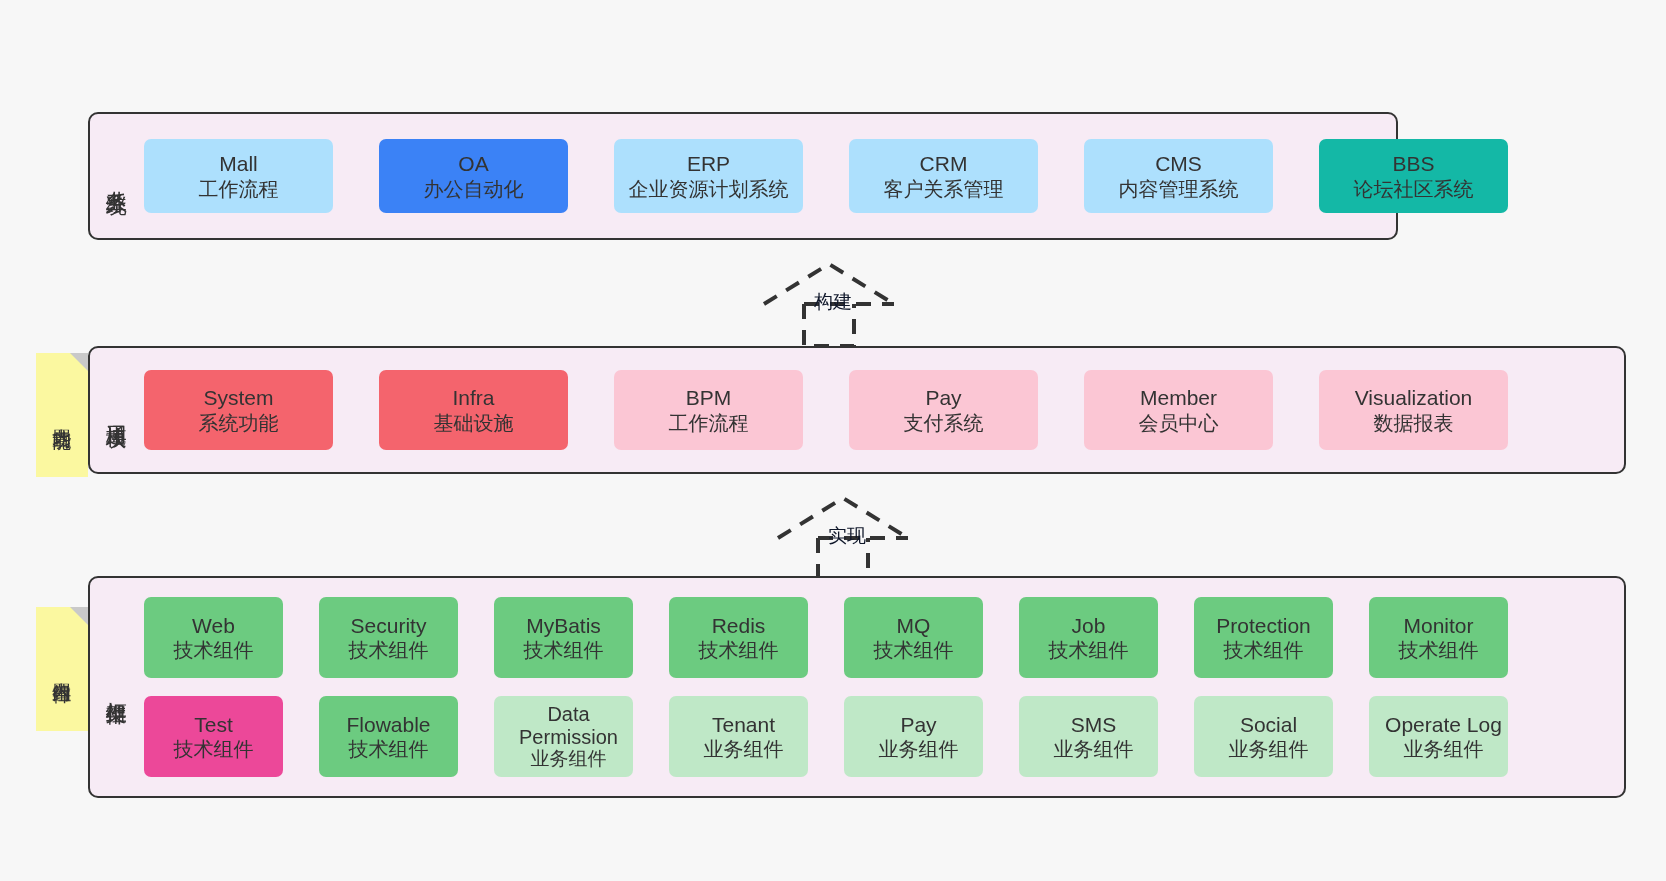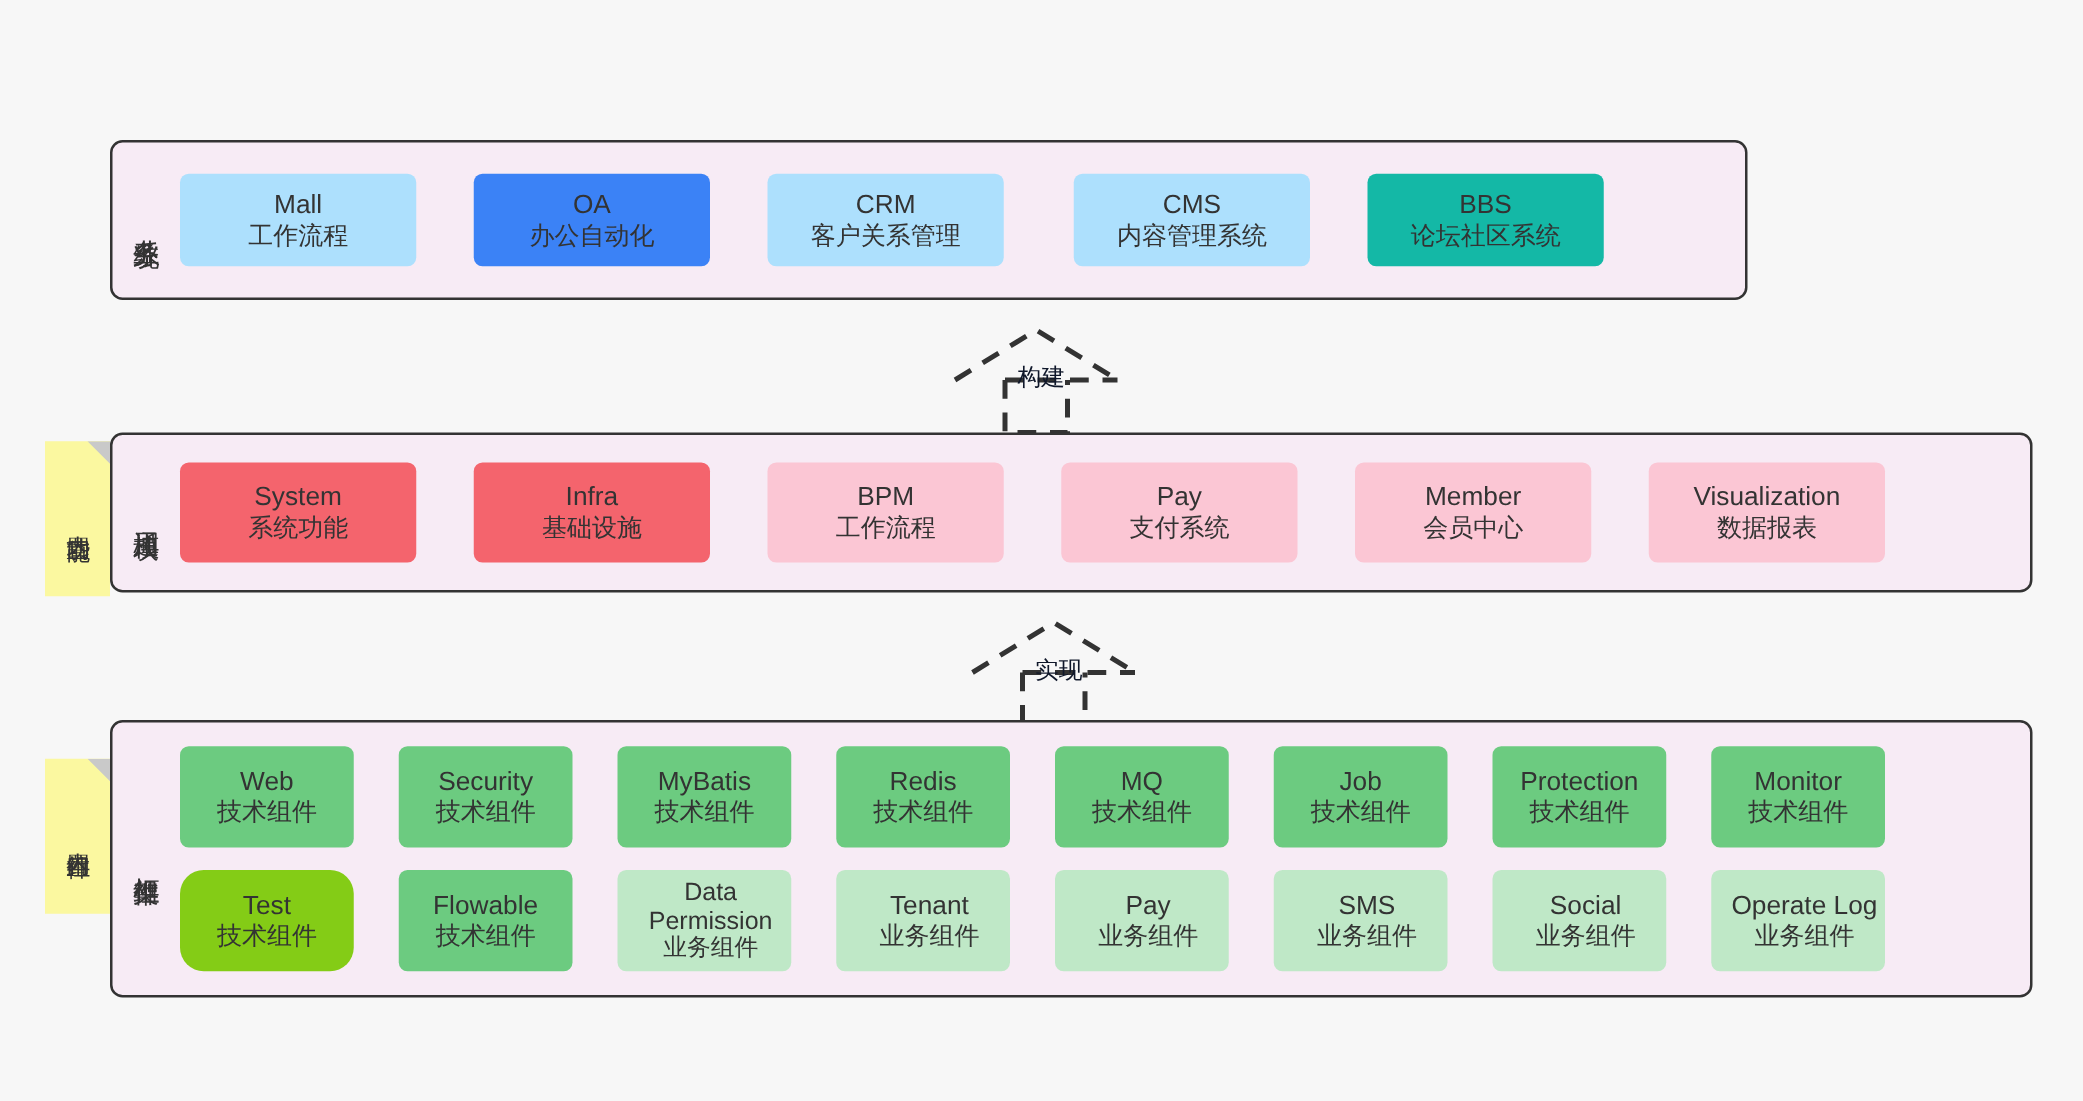--- a/index.html
+++ b/index.html
@@ -156,24 +156,28 @@
       <div class="row">
         <div class="node" style="background: rgb(173, 224, 253);">
           <span class="n-title">Mall</span>
           <span class="n-sub">工作流程</span>
         </div>
         <div class="node" style="background: #3b82f6;">
           <span class="n-title">OA</span>
           <span class="n-sub">办公自动化</span>
         </div>
         <div class="node" style="background: rgb(173, 224, 253);">
+          <span class="n-title">ERP</span>
+          <span class="n-sub">企业资源计划系统</span>
+        </div>
+        <div class="node" style="background: rgb(173, 224, 253);">
           <span class="n-title">CRM</span>
           <span class="n-sub">客户关系管理</span>
         </div>
-        <div class="node" style="background: rgb(173, 224, 253); margin-left: 10px;">
+        <div class="node" style="background: rgb(173, 224, 253);">
           <span class="n-title">CMS</span>
           <span class="n-sub">内容管理系统</span>
         </div>
         <div class="node" style="background: #14b8a6;">
           <span class="n-title">BBS</span>
           <span class="n-sub">论坛社区系统</span>
         </div>
       </div>
     </div>
   </div>
@@ -269,21 +273,21 @@
           <span class="n-title">Protection</span>
           <span class="n-sub">技术组件</span>
         </div>
         <div class="node" style="background: rgb(108, 203, 128);">
           <span class="n-title">Monitor</span>
           <span class="n-sub">技术组件</span>
         </div>
       </div>
 
       <div class="row">
-        <div class="node" style="background: #84cc16; border-radius: 19px;">
+        <div class="node" style="background: #ec4899;">
           <span class="n-title">Test</span>
           <span class="n-sub">技术组件</span>
         </div>
         <div class="node" style="background: rgb(108, 203, 128);">
           <span class="n-title">Flowable</span>
           <span class="n-sub">技术组件</span>
         </div>
         <div class="node biz three" style="background: rgb(191, 232, 199);">
           <span class="n-title">Data Permission</span>
           <span class="n-sub">业务组件</span>

